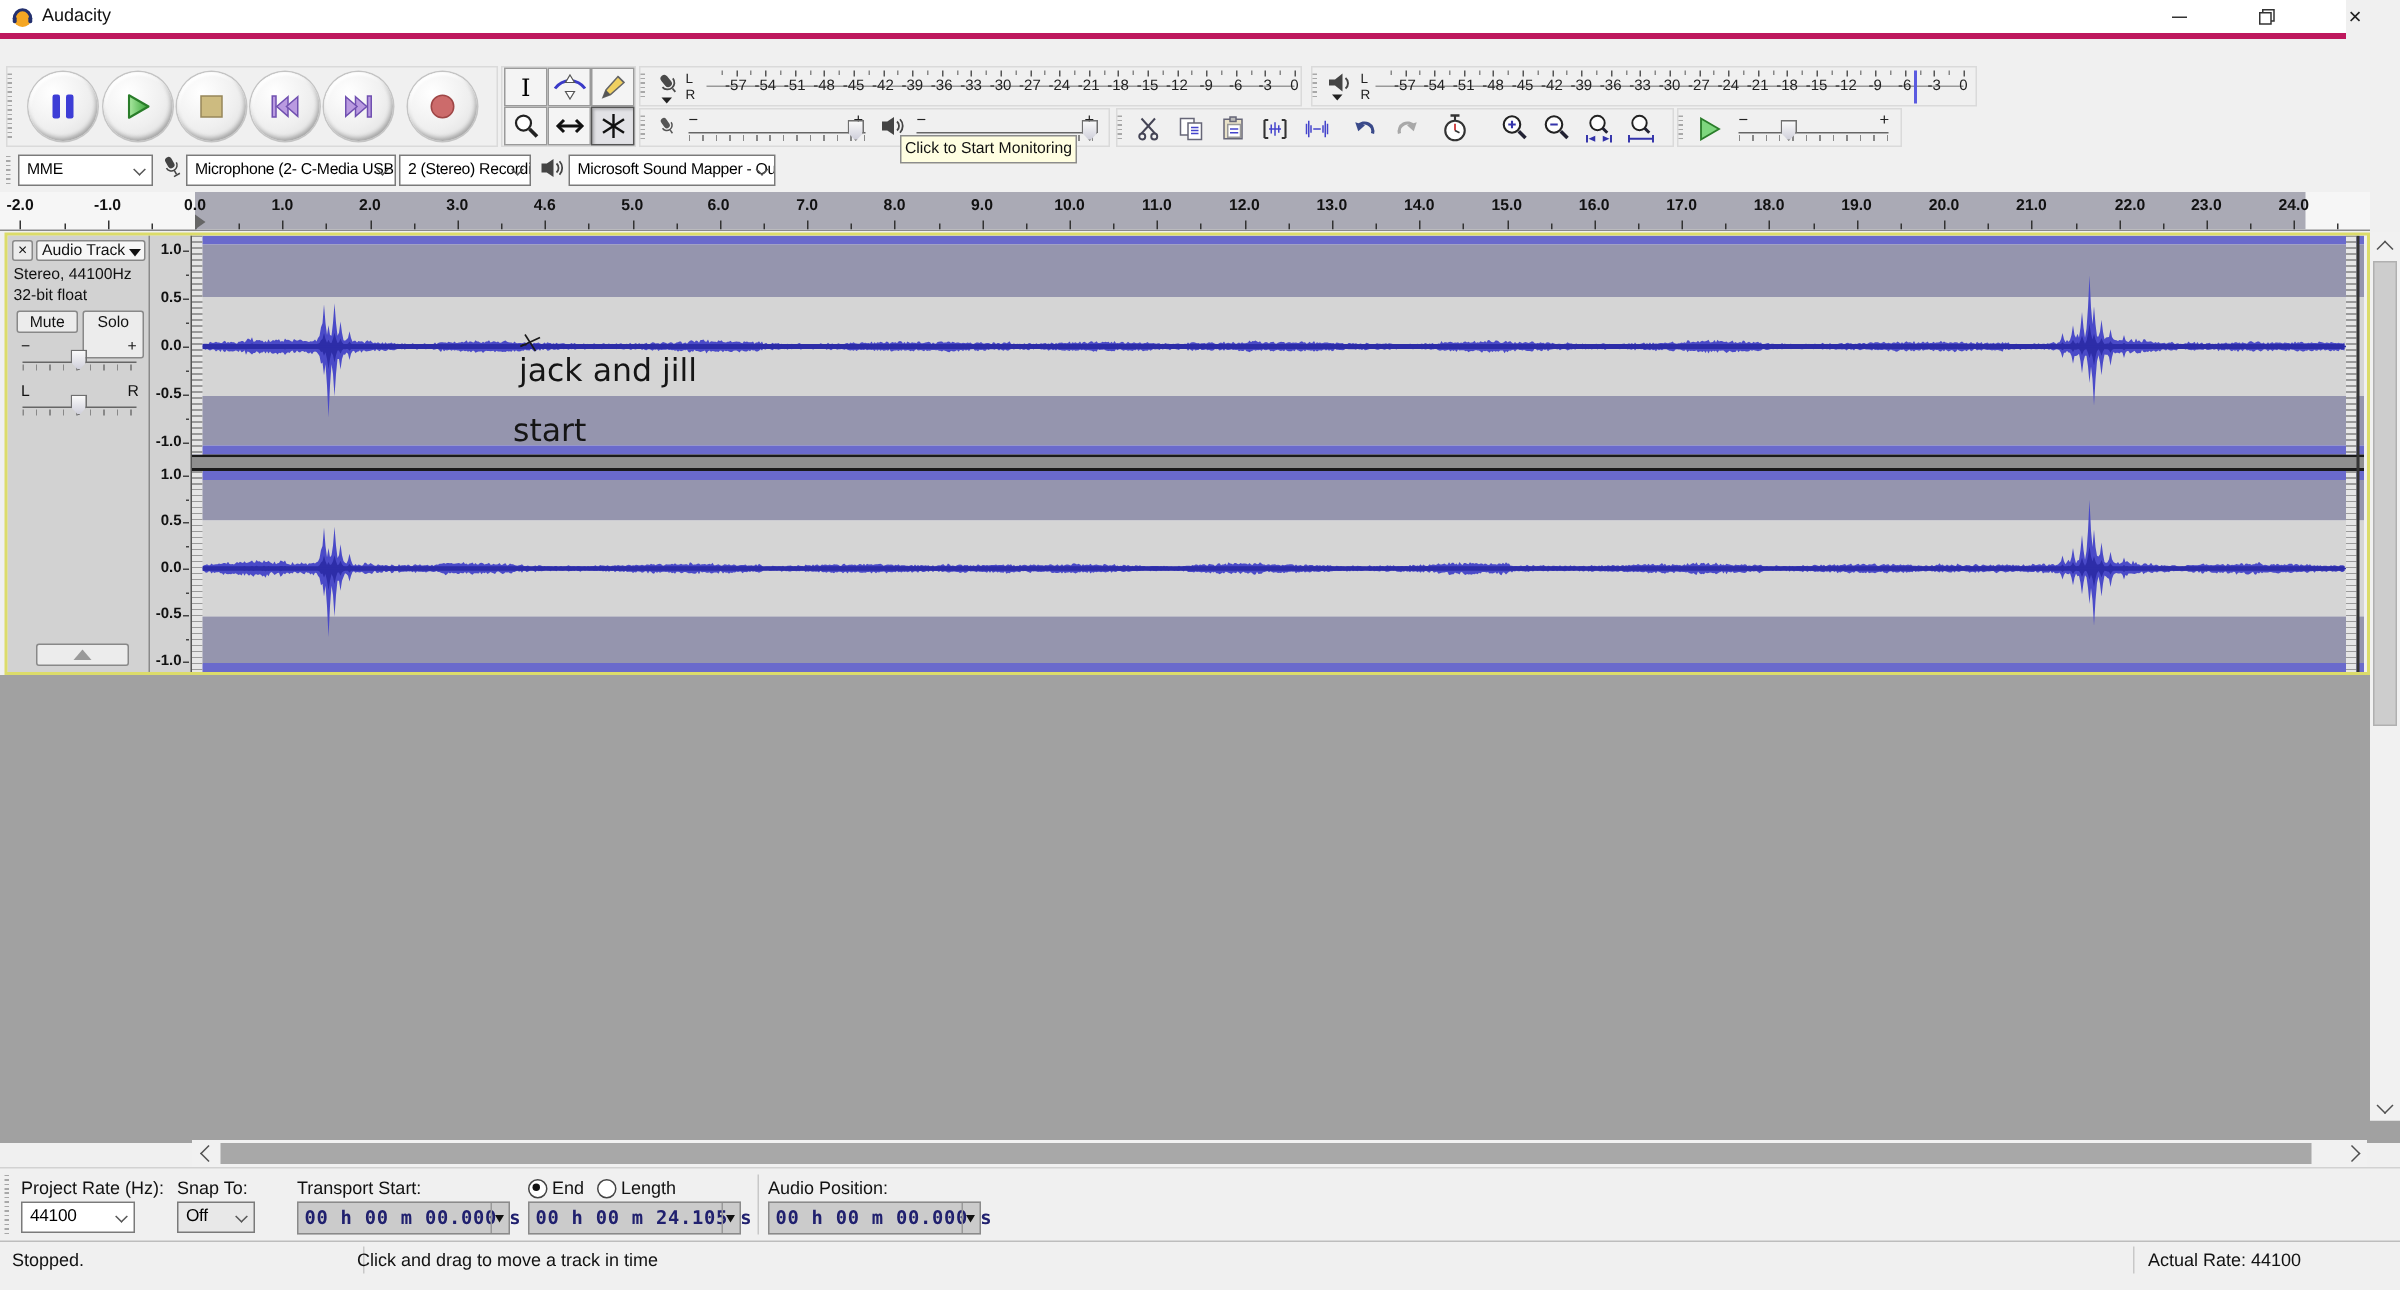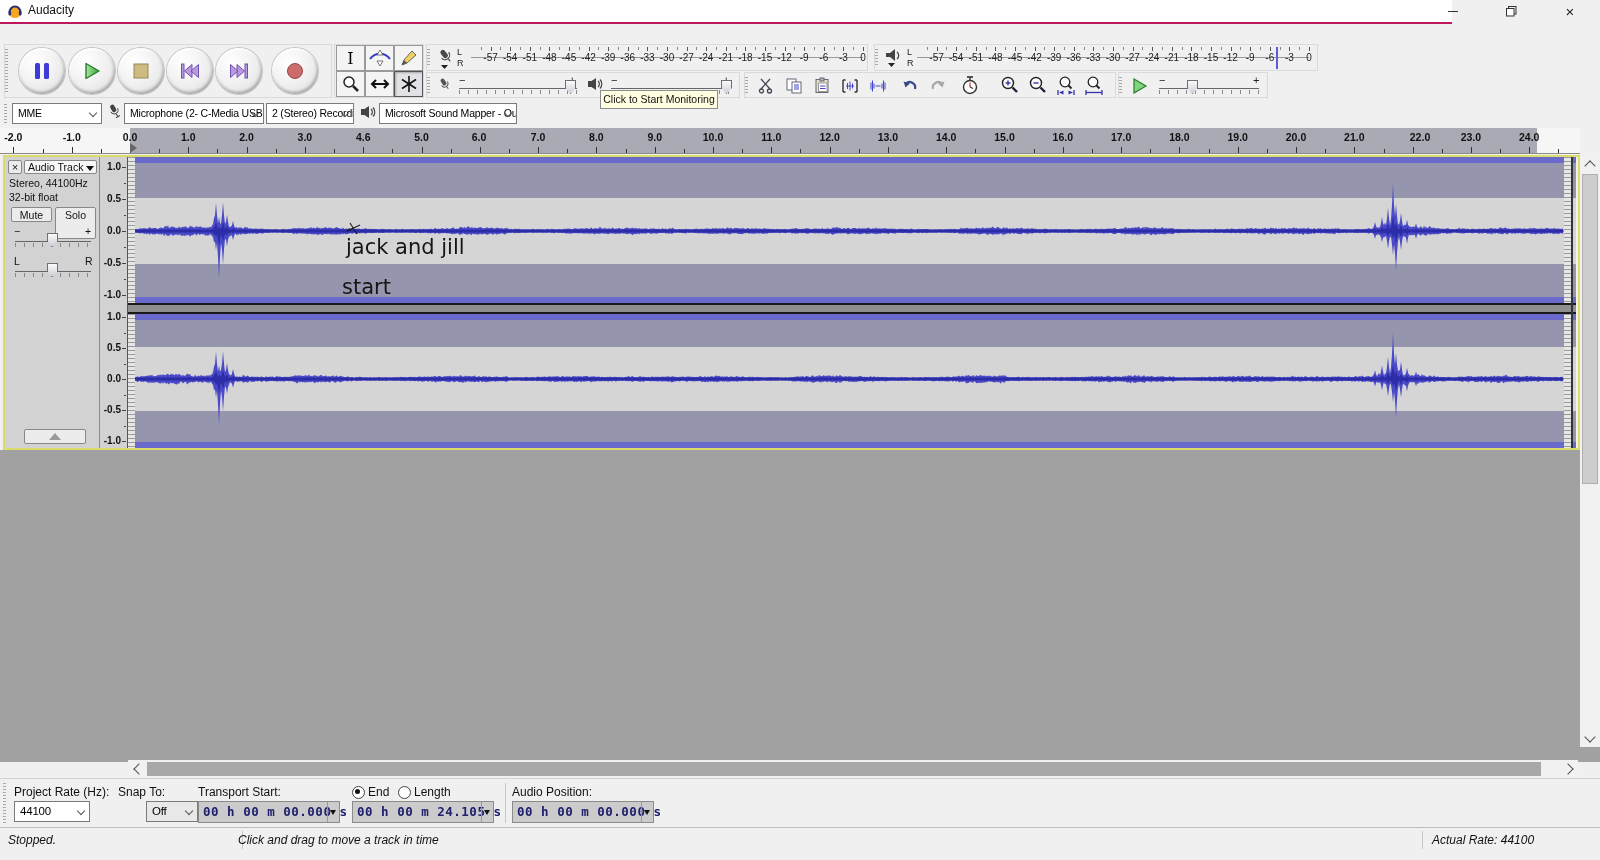--- a/index.html
+++ b/index.html
@@ -1,20 +1,20 @@
 <!DOCTYPE html>
 <html><head>
 <meta charset="utf-8">
 <style>
   html,body{margin:0;padding:0;width:1600px;height:860px;overflow:hidden;
     font-family:"Liberation Sans",sans-serif;background:#f0f0f0;}
   #app{position:relative;width:1600px;height:860px;background:#f0f0f0;}
   .abs{position:absolute;}
   
-  #titlebar{left:0;top:0;width:1452px;height:22px;background:#ffffff;border-bottom:2px solid #be185d;}
+  #titlebar{left:0;top:0;width:1564px;height:22px;background:#ffffff;border-bottom:4px solid #be185d;}
   #title-text{left:28px;top:3px;font-size:12px;color:#111;}
   .winbtn{top:0;width:58px;height:22px;display:flex;align-items:center;justify-content:center;color:#222;}
   #menubar{left:0;top:22px;width:1600px;height:21px;background:#f7f7f7;border-bottom:1px solid #e0e0e0;display:flex;align-items:center;padding-left:6px;box-sizing:border-box;}
   .menu-item{font-size:12.5px;color:#111;padding:0 9px;line-height:20px;}
   
   #toolzone{left:0;top:43px;width:1600px;height:84px;background:#f0f0f0;}
   .tbsec{position:absolute;border:1px solid #dadada;background:#f0f0f0;box-sizing:border-box;}
   .grip{position:absolute;top:4px;bottom:4px;width:3px;
     background:repeating-linear-gradient(to bottom,#a8a8a8 0 1px,transparent 1px 3px);}
   .tbtn{position:absolute;width:46px;height:46px;border-radius:50%;
@@ -67,21 +67,21 @@
   #selbar{left:0;top:778px;width:1600px;height:49px;background:#f0f0f0;border-top:1px solid #d2d2d2;}
   .sb-label{position:absolute;font-size:12px;color:#111;}
   .tf{position:absolute;height:22px;background:#cbcbcb;border:1px solid #8a8a8a;box-sizing:border-box;}
   .tf .digits{position:absolute;left:4px;top:2px;font-family:"DejaVu Sans Mono",monospace;font-size:12.5px;font-weight:bold;color:#20206e;letter-spacing:0.5px;white-space:nowrap;}
   .tf .tfarrow{position:absolute;right:0;top:0;width:11px;height:20px;border-left:1px solid #999;}
   .tf .tfarrow:after{content:"";position:absolute;left:2px;top:8px;border-left:3.5px solid transparent;border-right:3.5px solid transparent;border-top:5px solid #111;}
   .radio{position:absolute;width:13px;height:13px;border:1px solid #444;border-radius:50%;background:#fff;box-sizing:border-box;}
   .radio.sel:after{content:"";position:absolute;left:2px;top:2px;width:5px;height:5px;border-radius:50%;background:#111;}
   
   #statusbar{left:0;top:827px;width:1600px;height:33px;background:#f0f0f0;border-top:1px solid #bdbdbd;}
-  .st-text{position:absolute;top:5px;font-size:12px;color:#111;font-style:italic;}
+  .st-text{position:absolute;top:5px;font-size:12px;color:#111;}
   .vsep{position:absolute;width:1px;background:#c8c8c8;}
 </style>
 </head>
 <body>
 
 <div id="app">
 
   <div class="abs" id="titlebar">
     <span class="abs" style="left:7px;top:3px;">
       <svg width="16" height="16" viewBox="0 0 16 16">
@@ -746,21 +746,21 @@
     <div class="scrollbtn" style="left:1433px;top:0;width:17px;height:18px;">
         <div class="chevron" style="transform:rotate(-45deg);margin-right:4px;"></div>
       </div>
   </div>
 
   <div class="abs" id="selbar">
     <div class="grip" style="left:3px;"></div>
     <span class="sb-label" style="left:14px;top:6px;">Project Rate (Hz):</span>
     <div class="dd" style="left:14px;top:22px;width:76px;background:#fff;font-size:11.5px;"><span>44100</span><span class="chev"></span></div>
     <span class="sb-label" style="left:118px;top:6px;">Snap To:</span>
-    <div class="dd" style="left:118px;top:22px;width:52px;background:#e8e8e8;font-size:11.5px;margin-left:28px;"><span>Off</span><span class="chev"></span></div>
+    <div class="dd" style="left:118px;top:22px;width:52px;background:#e8e8e8;font-size:11.5px;"><span>Off</span><span class="chev"></span></div>
     <span class="sb-label" style="left:198px;top:6px;">Transport Start:</span>
     <div class="tf" style="left:198px;top:22px;width:142px;">
       <span class="digits">00 h 00 m 00.000 s</span>
       <span class="tfarrow"></span>
     </div>
     <div class="radio sel" style="left:352px;top:7px;"></div>
     <span class="sb-label" style="left:368px;top:6px;">End</span>
     <div class="radio" style="left:398px;top:7px;"></div>
     <span class="sb-label" style="left:414px;top:6px;">Length</span>
     <div class="tf" style="left:352px;top:22px;width:142px;">

